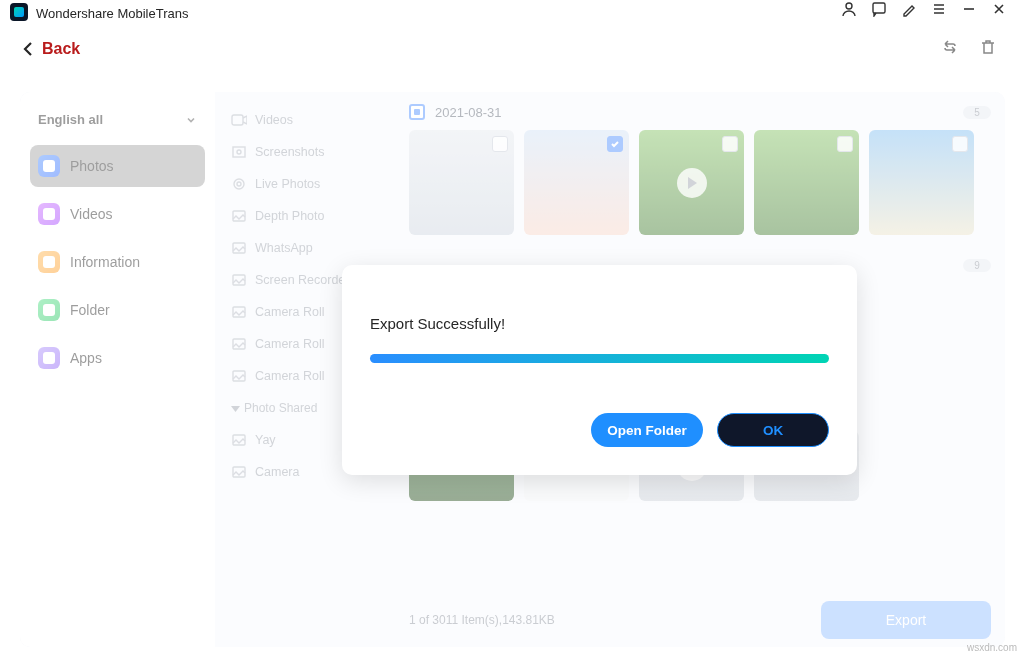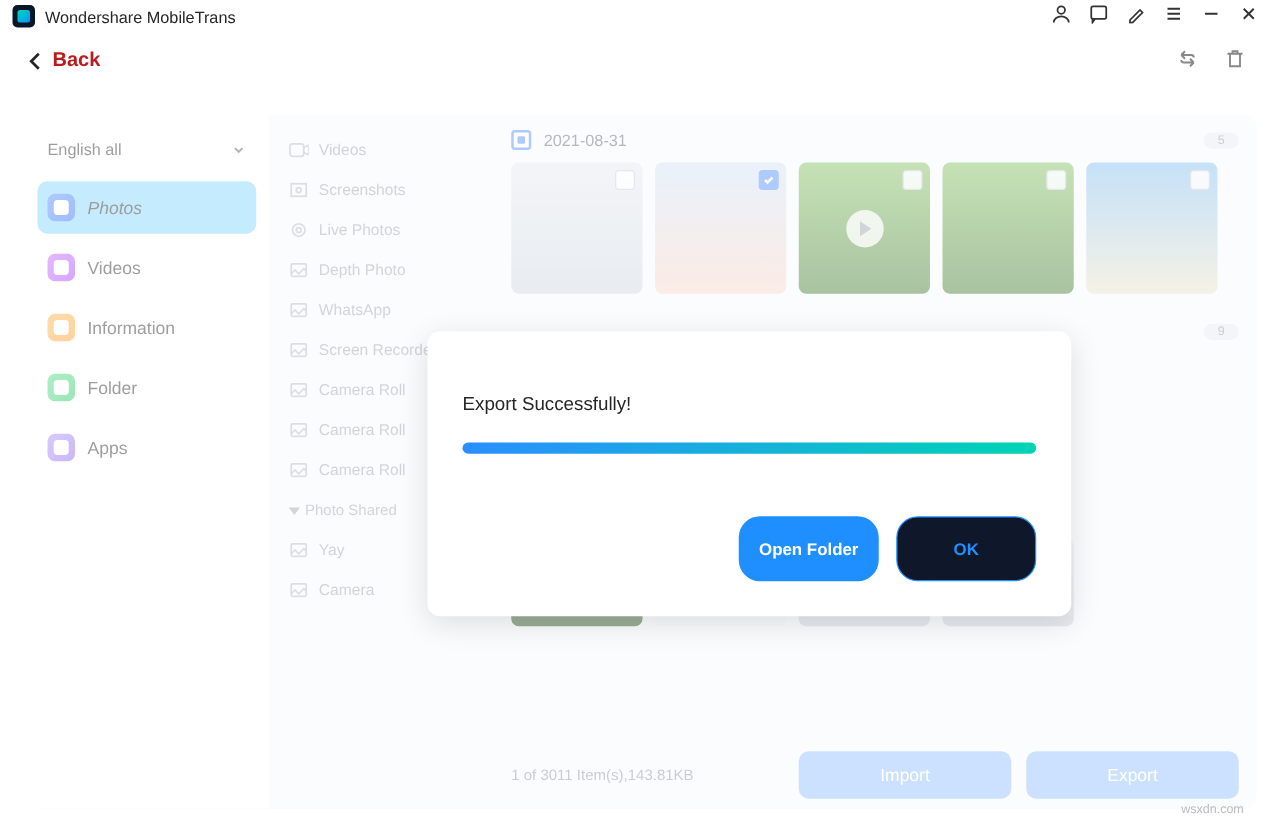--- a/index.html
+++ b/index.html
@@ -1,37 +1,37 @@
 <!DOCTYPE html>
 <html><head>
 <meta charset="utf-8">
 <style>
   * { box-sizing: border-box; margin: 0; padding: 0; font-family: -apple-system, BlinkMacSystemFont, "Segoe UI", Arial, sans-serif; }
   body { width: 1017px; height: 659px; background: #fff; position: relative; overflow: hidden; }
 
   
-  .titlebar { height: 26px; display: flex; align-items: center; padding: 5px 10px; }
+  .titlebar { height: 26px; display: flex; align-items: flex-end; padding: 5px 10px; }
   .app-logo { width: 18px; height: 18px; background: #0a1628; border-radius: 4px; display: flex; align-items: center; justify-content: center; margin-right: 8px; }
   .app-logo-inner { width: 10px; height: 10px; background: linear-gradient(135deg,#00d4b4,#0099ff); border-radius: 2px; }
   .app-title { font-size: 13px; color: #262626; }
   .titlebar-right { margin-left: auto; display: flex; gap: 14px; align-items: center; }
   .titlebar-right span, .titlebar-right svg { cursor: pointer; color: #333; }
 
   
   .backbar { height: 46px; display: flex; align-items: center; padding: 0 20px; }
   .back { display: flex; align-items: center; gap: 4px; cursor: pointer; }
   .back-label { font-size: 16px; font-weight: 700; color: #b91c1c; }
   .backbar-right { margin-left: auto; display: flex; gap: 20px; align-items: center; color: #777; }
 
   
   .main { position: absolute; top: 92px; left: 20px; right: 12px; bottom: 12px; background: #f6f8fc; border-radius: 10px; display: flex; overflow: hidden; }
   .col1 { width: 195px; background: #fff; border-radius: 10px 0 0 10px; padding: 14px 10px; }
-  .filter { display: flex; align-items: center; justify-content: space-between; padding: 6px 8px 18px 8px; font-size: 13px; color: #262626; font-weight: 400; cursor: pointer; }
+  .filter { display: flex; align-items: center; justify-content: space-between; padding: 6px 8px 18px 8px; font-size: 13px; color: #262626; font-weight: 700; cursor: pointer; }
   .nav-item { display: flex; align-items: center; gap: 10px; padding: 10px 8px; border-radius: 8px; font-size: 14px; color: #262626; cursor: pointer; margin-bottom: 6px; font-weight: 500; }
-  .nav-item.active { background: #7dd3fc; font-style: italic; }
+  .nav-item.active { background: #a3a3a3; }
   .nav-icon { width: 22px; height: 22px; border-radius: 6px; display: flex; align-items: center; justify-content: center; }
   .nav-icon.photos { background: linear-gradient(135deg,#4a8cff,#2d6aff); }
   .nav-icon.videos { background: linear-gradient(135deg,#c562ff,#a03dff); }
   .nav-icon.info { background: linear-gradient(135deg,#ffb347,#ff9a1f); }
   .nav-icon.music { background: linear-gradient(135deg,#4ade80,#22c55e); }
   .nav-icon.apps { background: linear-gradient(135deg,#a78bfa,#8b5cf6); }
   .nav-icon-inner { width: 12px; height: 12px; background: #fff; border-radius: 3px; }
 
   .col2 { width: 180px; padding: 12px 8px; }
   .album { display: flex; align-items: center; gap: 8px; padding: 9px 8px; font-size: 12.5px; color: #9aa0aa; cursor: pointer; }
@@ -70,25 +70,25 @@
   .btn-export { background: #8fbcff; }
 
   
   .dim { position: absolute; inset: 0; background: rgba(255,255,255,.55); }
 
   
   .modal { position: absolute; top: 265px; left: 342px; width: 515px; background: #fff; border-radius: 10px; box-shadow: 0 6px 24px rgba(0,0,0,.12); padding: 50px 28px 28px; z-index: 10; }
   .modal-msg { font-size: 15px; color: #262626; margin-bottom: 22px; }
   .progress { height: 9px; border-radius: 6px; background: linear-gradient(90deg,#2a8eff,#00d4b4); margin-bottom: 50px; }
   .modal-btns { display: flex; justify-content: flex-end; gap: 14px; }
-  .mbtn { width: 112px; height: 52px; border-radius: 17px; display: flex; align-items: center; justify-content: center; font-size: 13.5px; font-weight: 600; cursor: pointer; }
+  .mbtn { width: 112px; height: 34px; border-radius: 17px; display: flex; align-items: center; justify-content: center; font-size: 13.5px; font-weight: 600; cursor: pointer; }
   .mbtn.primary { background: #1f8fff; color: #fff; }
   .mbtn.secondary { border: 1.5px solid #1f8fff; color: #1f8fff; background: #0f172a; }
 
-  .watermark { position: absolute; bottom: 6px; right: 22px; font-size: 10px; color: #bbb; }
+  .watermark { position: absolute; bottom: 6px; right: 0; font-size: 10px; color: #bbb; }
 </style>
 </head>
 <body>
 
 <div class="titlebar">
   <div class="app-logo">
       <div class="app-logo-inner"></div>
     </div>
   <span class="app-title">Wondershare MobileTrans</span>
   <div class="titlebar-right">
@@ -304,23 +304,20 @@
       <div class="thumb cable" style="height:70px">
           <div class="play"></div>
         </div>
       <div class="thumb cable" style="height:70px"></div>
     </div>
 
 
     <div class="footer">
       <span class="status">1 of 3011 Item(s),143.81KB</span>
       <div class="btn-bar">
-        <div class="btn-big btn-import">
-            <span>Import</span>
-          </div>
         <div class="btn-big btn-export">
             <span>Export</span>
           </div>
       </div>
     </div>
   </div>
 
   <div class="dim"></div>
 </div>
 

